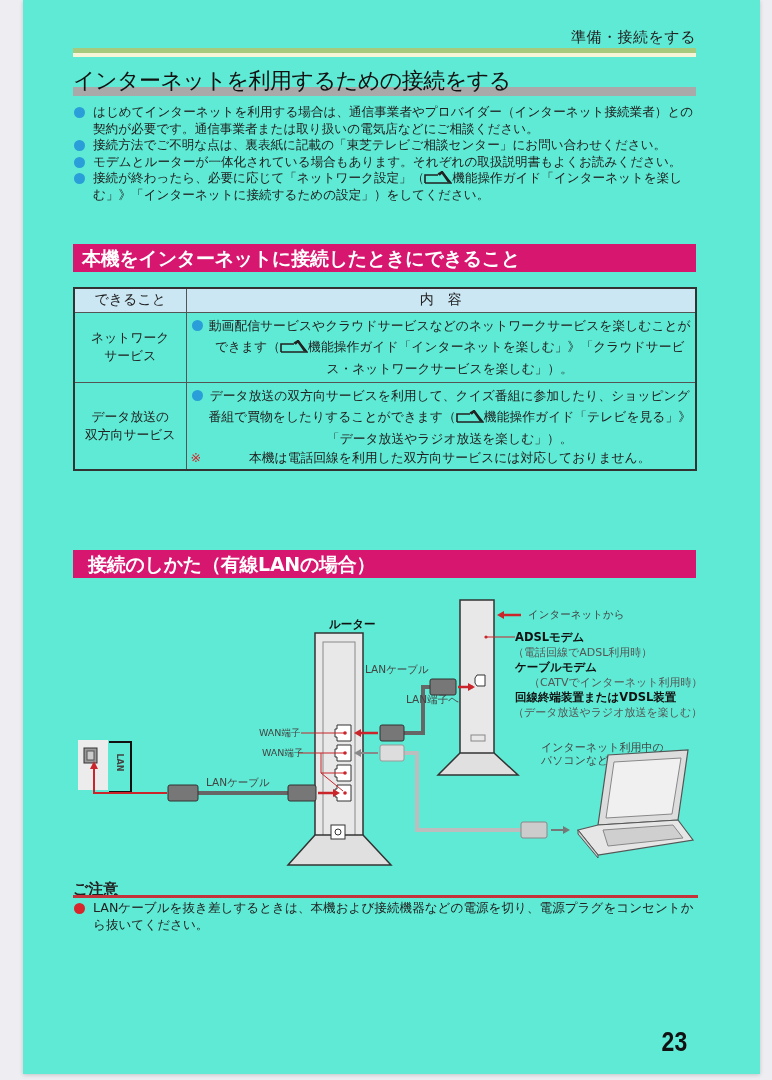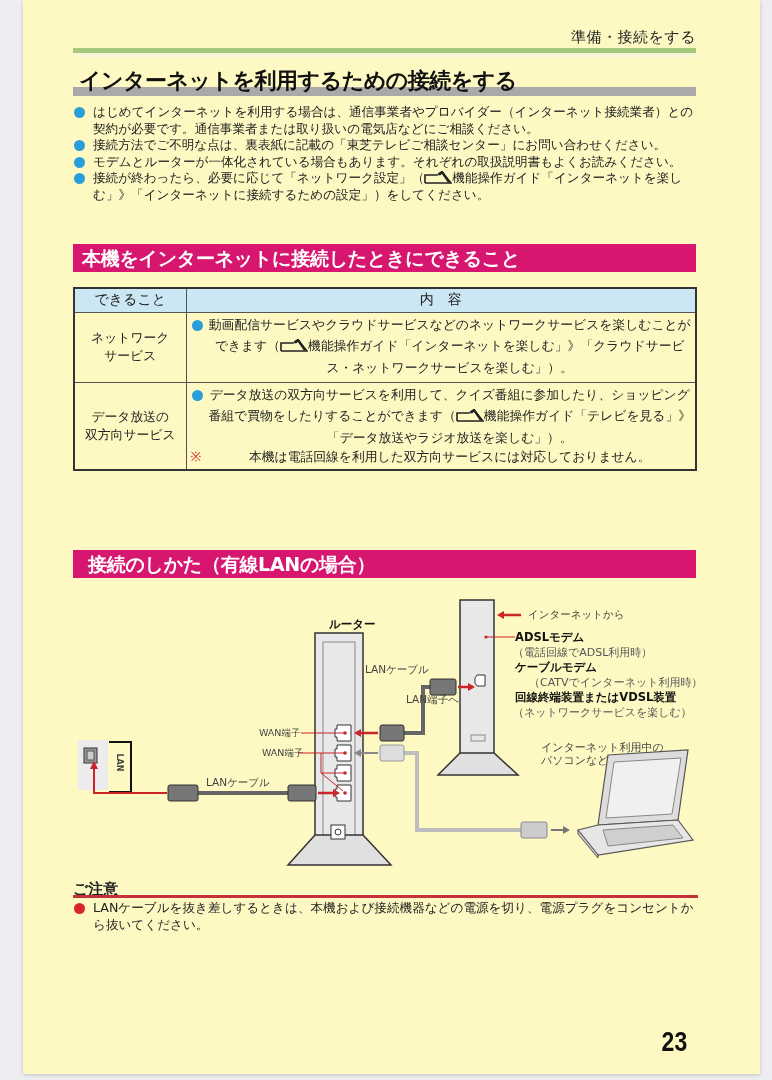--- a/index.html
+++ b/index.html
@@ -1,39 +1,39 @@
 <!DOCTYPE html>
 <html><head>
 <meta charset="utf-8">
 <style>
   * { box-sizing: border-box; margin: 0; padding: 0; }
   html, body { width: 772px; height: 1080px; background: #eeeef2; overflow: hidden; }
   body { font-family: "DejaVu Sans", "Liberation Sans", sans-serif; color: #222; position: relative; }
-  .page { position: absolute; left: 23px; top: 0; width: 737px; height: 1074px; background: #fef9c3;
+  .page { position: absolute; left: 23px; top: 0; width: 737px; height: 1074px; background: #5eead4;
           box-shadow: 0 1px 4px rgba(0,0,0,0.18); }
   .header-label { position: absolute; right: 64px; top: 28px; font-size: 15px; color: #222; letter-spacing: 0.5px; }
   .header-rule { position: absolute; left: 50px; top: 48px; width: 623px; height: 5px; background: #a6c97d; }
   .header-rule2 { position: absolute; left: 50px; top: 53px; width: 623px; height: 4px; background: #f7f5d8; }
   .title-wrap { position: absolute; left: 50px; top: 66px; width: 623px; height: 30px; }
   .title-bar { position: absolute; left: 0; right: 0; bottom: 0; height: 9px; background: #a9a9a9; }
-  .title { position: absolute; left: 6px; top: 0; font-size: 22px; font-weight: bold; color: #111; letter-spacing: -0.5px; white-space: nowrap; }
+  .title { position: absolute; left: 0; top: 0; font-size: 22px; font-weight: normal; color: #111; letter-spacing: -0.5px; white-space: nowrap; }
   .bullets { position: absolute; left: 50px; top: 104px; width: 630px; }
   .bullet { position: relative; padding-left: 20px; font-size: 12.6px; line-height: 16.5px; color: #222; }
   .dot { position: absolute; left: 1px; top: 3px; width: 11px; height: 11px; border-radius: 50%; background: #2a9ed8; }
   .dot.red { background: #d7262c; }
   .book-icon { display: inline-block; width: 28px; height: 12px; vertical-align: -1px; position: relative; }
   .book-icon svg { position: absolute; left: 0; top: 0; }
   .section-head { position: absolute; left: 50px; width: 623px; height: 28px; background: #d6166f; color: #fff;
                   font-size: 19px; font-weight: bold; padding: 2px 0 0 9px; letter-spacing: -0.3px; white-space: nowrap; }
   table.feat { position: absolute; left: 50px; top: 287px; width: 624px; border-collapse: collapse; font-size: 12.8px; text-align: center; }
   table.feat th, table.feat td { border: 1px solid #555; }
   table.feat { border: 2px solid #333; }
   table.feat th { background: #cbe7f3; font-weight: normal; height: 24px; font-size: 14px; }
   table.feat td.cat { width: 112px; padding: 9px 4px; line-height: 18px; vertical-align: middle; }
-  table.feat td.desc { padding: 2px 4px 2px 4px; line-height: 21.5px; vertical-align: top; font-family: Liberation Mono, monospace; }
+  table.feat td.desc { padding: 2px 4px 2px 4px; line-height: 21.5px; vertical-align: top; }
   .dline { position: relative; padding-left: 18px; }
   .dline .dot { top: 5px; }
   .note-mark { color: #d7262c; position: absolute; left: 0; top: 0; }
   .page-ref { display: inline-block; border: 1.5px solid #222; border-radius: 2px; font-weight: bold; font-size: 12px; line-height: 13px; padding: 0 2px; margin-left: 2px; }
   .diagram { position: absolute; left: 50px; top: 595px; width: 630px; height: 285px; }
   .caution-title { position: absolute; left: 50px; top: 880px; font-size: 15px; font-weight: bold; color: #222; }
   .caution-rule { position: absolute; left: 50px; top: 895px; width: 625px; height: 3px; background: #c5333a; }
   .caution-text { position: absolute; left: 50px; top: 900px; width: 630px; }
   .page-num { position: absolute; right: 73px; top: 1026px; font-size: 28px; font-weight: bold; font-family: "Liberation Sans", sans-serif; transform: scaleX(0.82); transform-origin: right; color: #111; }
   .dlabel { position: absolute; font-size: 10.5px; color: #444; white-space: nowrap; }
@@ -206,21 +206,21 @@
     <div class="dlabel" style="left:186px; top:132px; font-size:9.5px;">WAN端子</div>
     <div class="dlabel" style="left:189px; top:152px; font-size:9.5px;">WAN端子</div>
     <div class="dlabel" style="left:133px; top:181px;">LANケーブル</div>
     <div class="dlabel" style="left:38px; top:163px; font-size:8px; font-weight:bold; transform:rotate(90deg);">LAN</div>
     <div class="dlabel" style="left:455px; top:13px;">インターネットから</div>
     <div class="dlabel bold" style="left:442px; top:35px;">ADSLモデム</div>
     <div class="dlabel sub" style="left:440px; top:50px;">（電話回線でADSL利用時）</div>
     <div class="dlabel bold" style="left:442px; top:65px;">ケーブルモデム</div>
     <div class="dlabel sub" style="left:456px; top:80px;">（CATVでインターネット利用時）</div>
     <div class="dlabel bold" style="left:442px; top:95px;">回線終端装置またはVDSL装置</div>
-    <div class="dlabel sub" style="left:440px; top:110px;">（ネットワークサービスを楽しむ）</div>
+    <div class="dlabel sub" style="left:440px; top:110px;">（データ放送やラジオ放送を楽しむ）</div>
     <div class="dlabel" style="left:468px; top:145px; font-size:11px;">インターネット利用中の</div>
     <div class="dlabel" style="left:468px; top:158px; font-size:11px;">パソコンなど</div>
   </div>
 
   <div class="caution-title">ご注意</div>
   <div class="caution-rule"></div>
   <div class="caution-text">
     <div class="bullet">
       <span class="dot red"></span>
       <span>LANケーブルを抜き差しするときは、本機および接続機器などの電源を切り、電源プラグをコンセントから抜いてください。</span>

